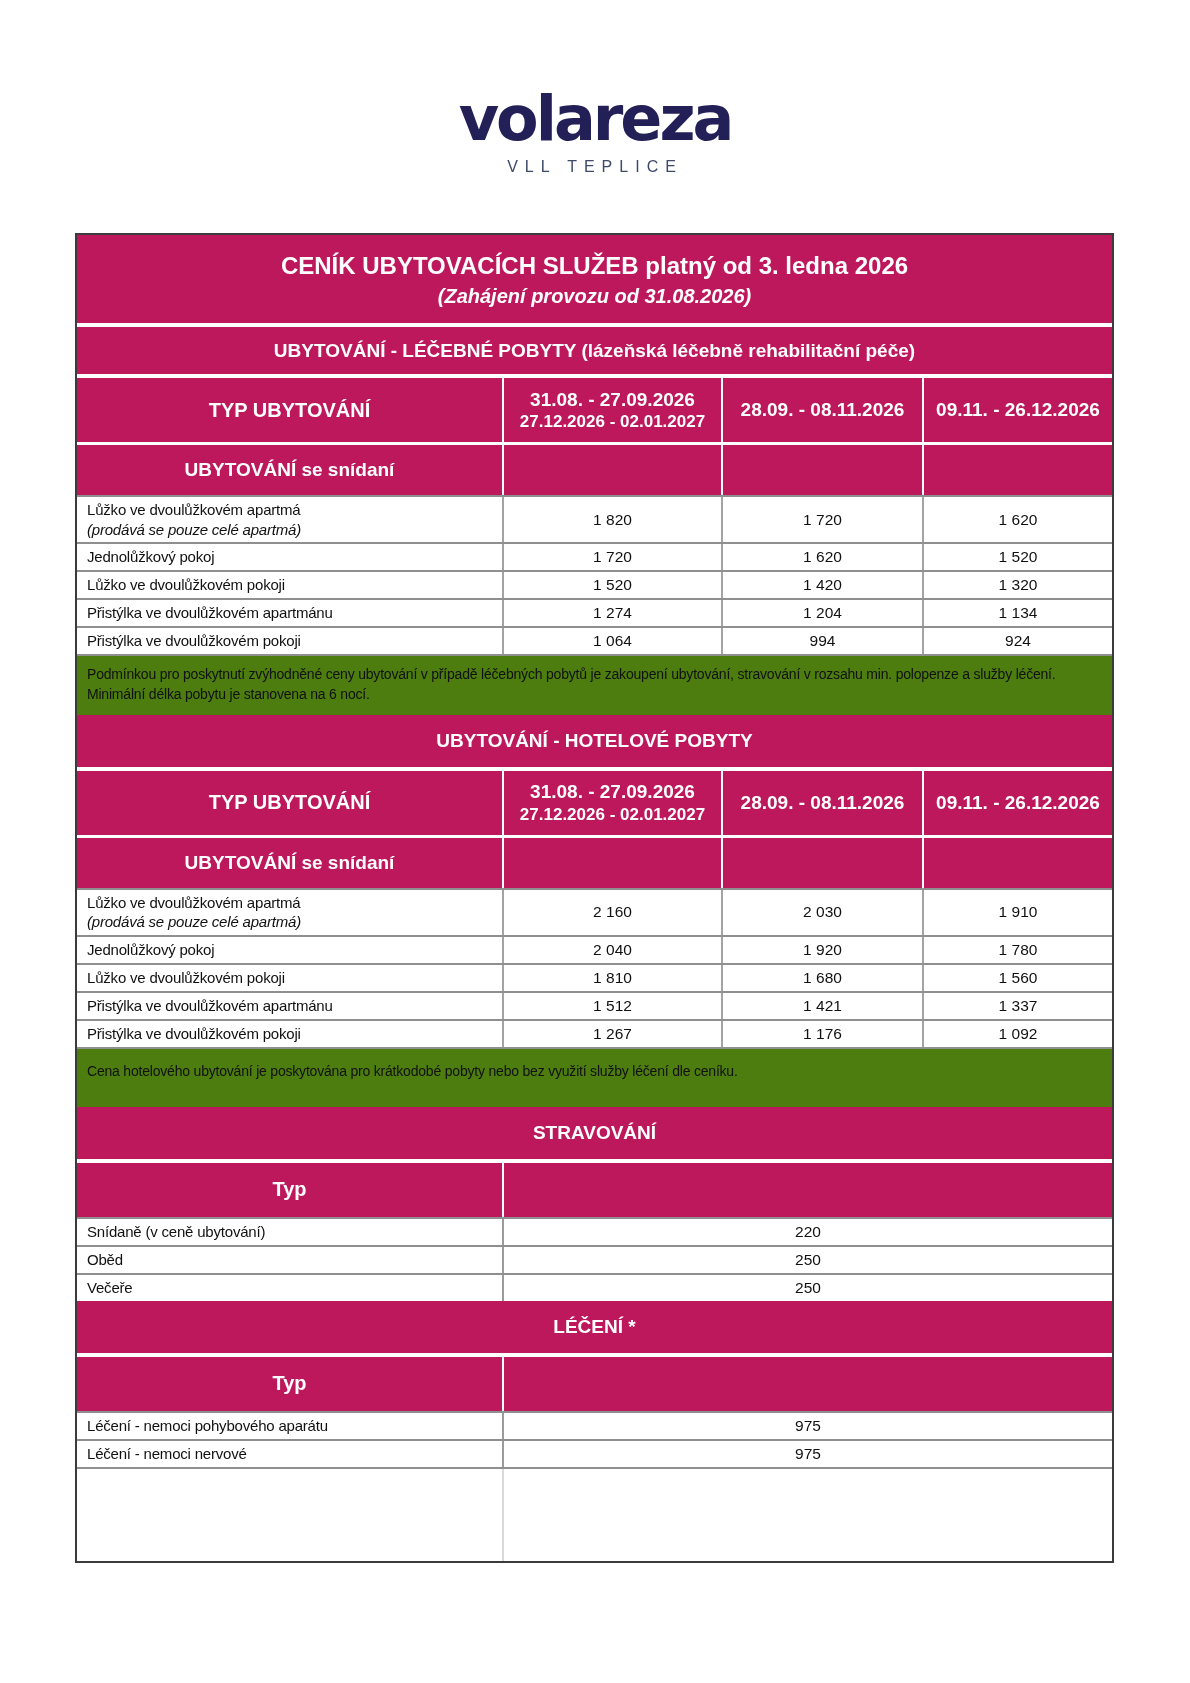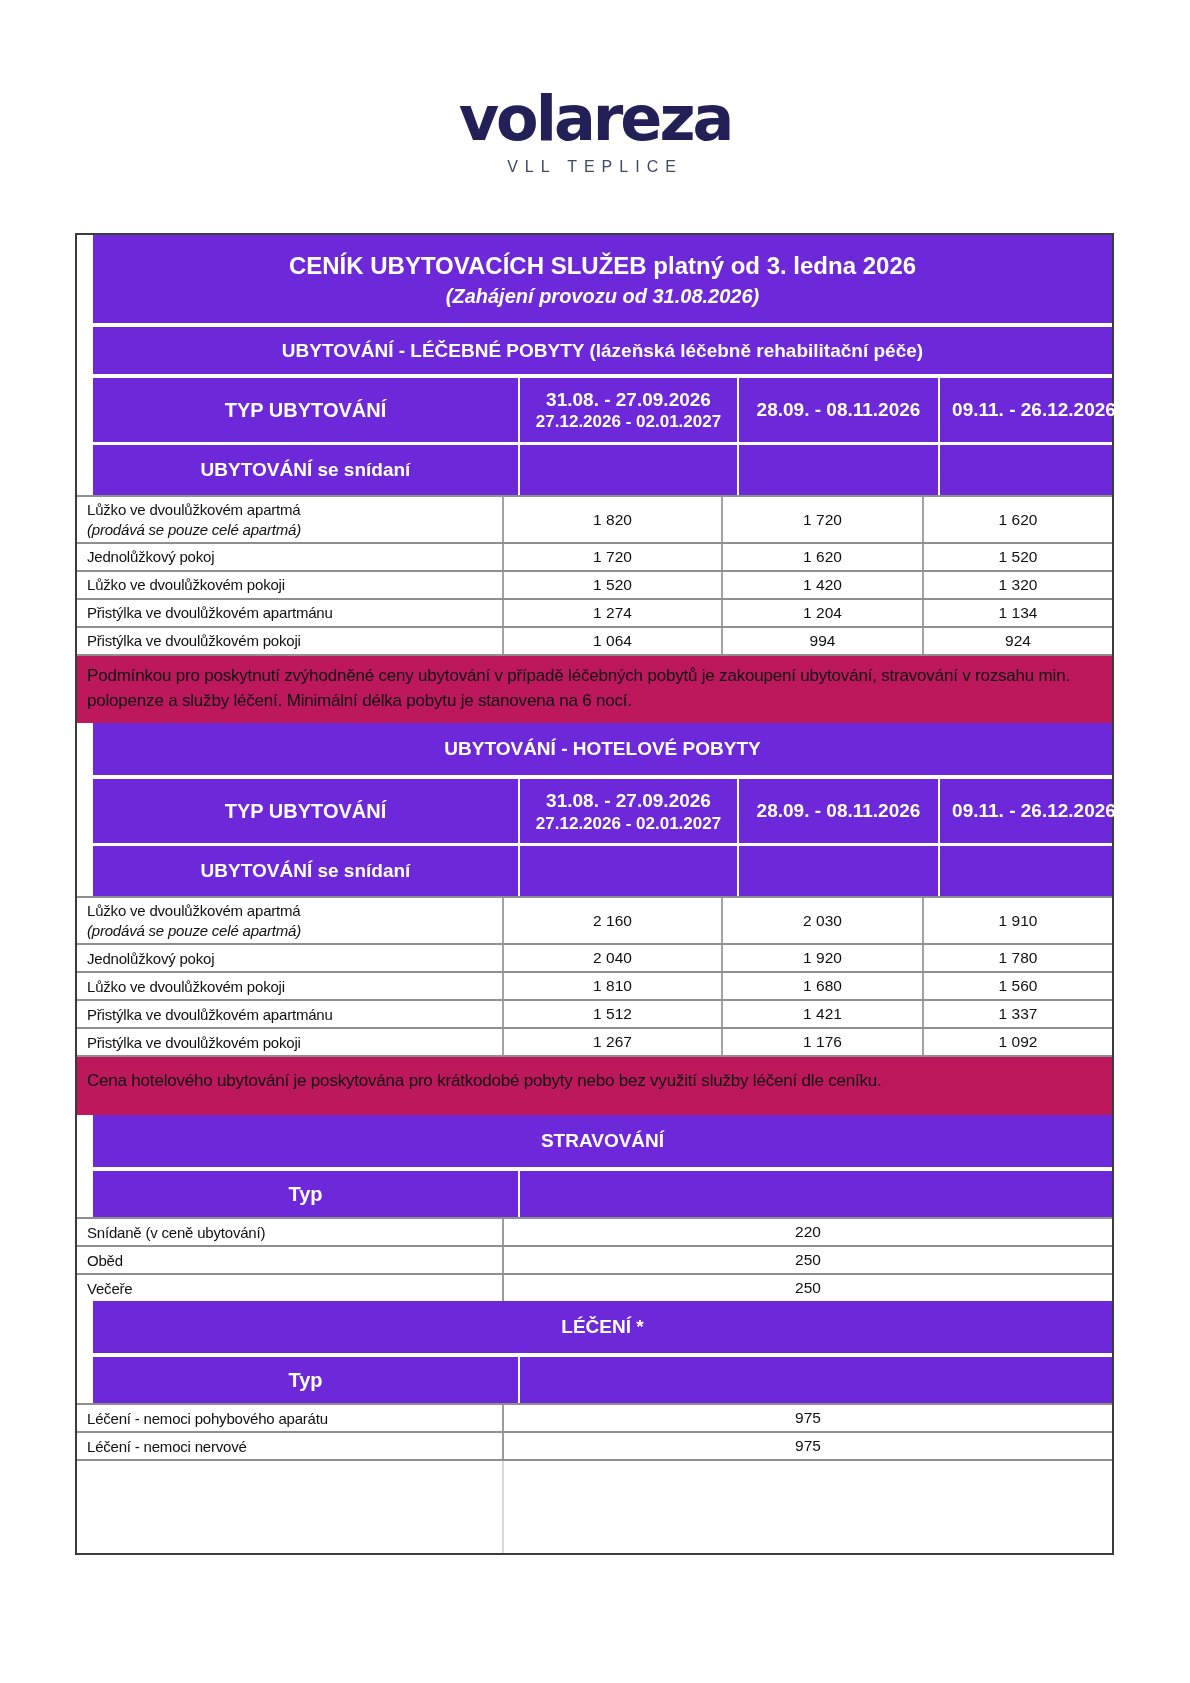--- a/index.html
+++ b/index.html
@@ -24,21 +24,21 @@
     letter-spacing: 7px; color: #3d4a68;
   }
 
   
   .doc {
     position: absolute; left: 75px; top: 233px;
     width: 1035px;
     border: 2px solid #3b3b3b;
     background: #fff;
   }
-  .navy { background: #6d28d9; color: #ffffff; margin-left: 16px; }
+  .navy { background: #be185d; color: #ffffff; }
   .gap { height: 4px; background: #ffffff; }
   .gap-thin { height: 3px; background: #ffffff; }
 
   .title-block { text-align: center; padding: 17px 10px 15px 10px; }
   .title-line1 { font-size: 24px; font-weight: bold; letter-spacing: 0; }
   .title-line2 { font-size: 20px; font-weight: bold; font-style: italic; margin-top: 5px; }
 
   .section-header {
     height: 47px; display: flex; align-items: center; justify-content: center;
     font-size: 19px; font-weight: bold;
@@ -71,26 +71,26 @@
   }
   .label-sub { font-style: italic; }
   .price-cell {
     display: flex; align-items: center; justify-content: center;
     font-size: 15.5px; border-left: 2px solid #a3a3a3;
   }
   .row-h1 { min-height: 45px; }
   .row-h { min-height: 26px; }
 
   .note {
-    padding: 8px 0 10px 10px; font-size: 17px; line-height: 1.45;
-    letter-spacing: -0.2px; background: #be185d; min-height: 32px;
+    padding: 8px 0 10px 10px; font-size: 14px; line-height: 1.45;
+    letter-spacing: -0.2px; background: #4d7c0f; min-height: 32px;
   }
   .note.single { padding-top: 12px; min-height: 36px; }
 
-  .typ-row { height: 46px; }
+  .typ-row { height: 54px; }
   .typ-cell { display: flex; align-items: center; justify-content: center; font-size: 20px; font-weight: bold; }
   .wide-price {
     display: flex; align-items: center; justify-content: center;
     font-size: 15.5px; border-left: 2px solid #9b9b9b;
   }
   .empty-box { height: 92px; position: relative; background: #fff; border-top: 2px solid #8f8f8f; }
   .empty-box .faint-div {
     position: absolute; left: 425px; top: 0; bottom: 0; width: 2px; background: #d9d9d9;
   }
 </style>

